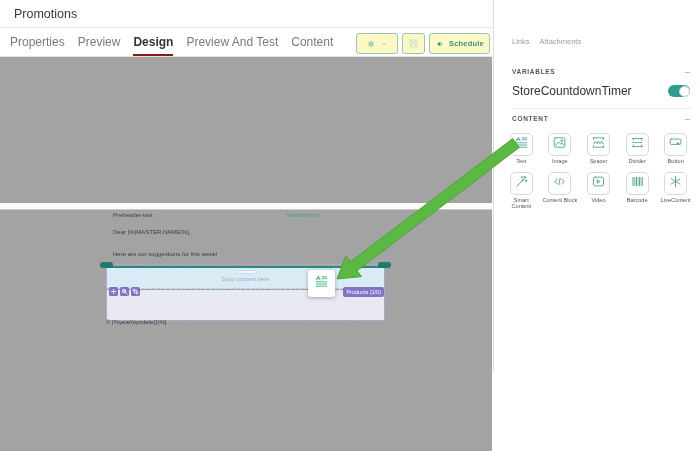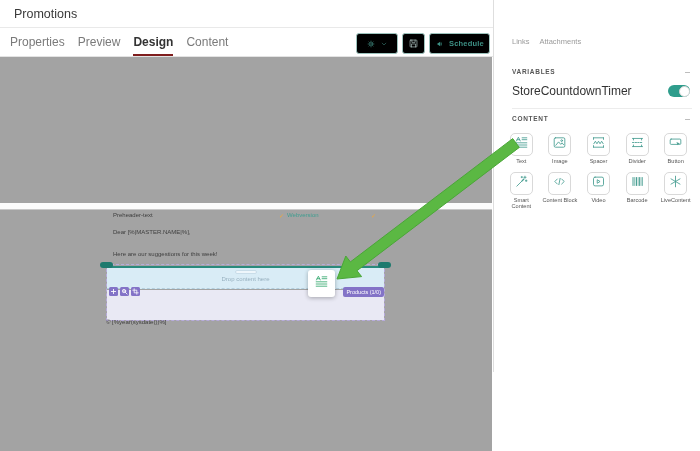--- a/index.html
+++ b/index.html
@@ -13,21 +13,21 @@
 
   
   .tabs-row{position:absolute;top:29px;left:0;width:493px;height:28px;background:#fff;
     border-bottom:1px solid #e3e3e3;display:flex;align-items:stretch;padding-left:10px;}
   .tab{font-size:12px;color:#7a7a7a;line-height:27px;margin-right:13px;cursor:pointer;
     border-bottom:2px solid transparent;}
   .tab.active{color:#333;font-weight:bold;border-bottom:2px solid #7f1d1d;}
 
   
   .toolbar{position:absolute;top:33px;left:356px;display:flex;gap:4px;z-index:5;}
-  .btn{height:21px;background:#000000;border:1px solid #9cc3bd;border-radius:3px;
+  .btn{height:21px;background:#fef9c3;border:1px solid #9cc3bd;border-radius:3px;
     display:flex;align-items:center;justify-content:center;gap:4px;cursor:pointer;padding:0 5px;}
   .btn.split{width:42px;}
   .btn.icon-only{width:23px;}
   .btn .btn-label{font-size:7.5px;font-weight:bold;color:#3d9185;letter-spacing:.2px;}
   .btn.disabled svg{stroke:#bcd2cf;}
   .btn span[data-icon]{display:flex;align-items:center;}
 
   
   .canvas{position:absolute;left:0;top:57px;width:492px;height:394px;background:#a3a3a3;}
   .white-strip{position:absolute;left:0;top:146px;width:492px;height:7px;background:#fbfbfb;
@@ -93,20 +93,21 @@
 <body>
 
 <header class="app-header">
   <h1 class="app-title">Promotions</h1>
 </header>
 
 <nav class="tabs-row">
     <span class="tab">Properties</span>
     <span class="tab">Preview</span>
     <span class="tab active">Design</span>
+    <span class="tab">Preview And Test</span>
     <span class="tab">Content</span>
   </nav>
 
 <div class="toolbar">
   <div class="btn split">
     <span data-icon="gear-icon">
         <svg viewBox="0 0 24 24" width="10" height="10" fill="none" stroke="#4a9f93" stroke-width="1.4" stroke-linecap="round" stroke-linejoin="round">
           <circle cx="12" cy="12" r="3.2"></circle>
           <path d="M12 5V7.2M12 16.8V19M5 12H7.2M16.8 12H19M7 7l1.6 1.6M15.4 15.4L17 17M17 7l-1.6 1.6M8.6 15.4L7 17"></path>
         </svg>

